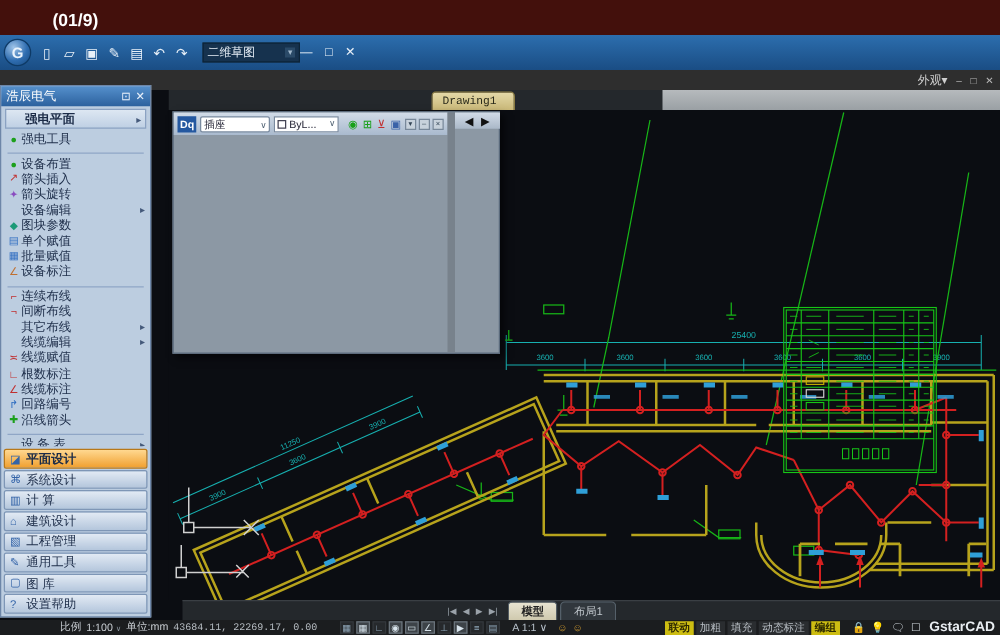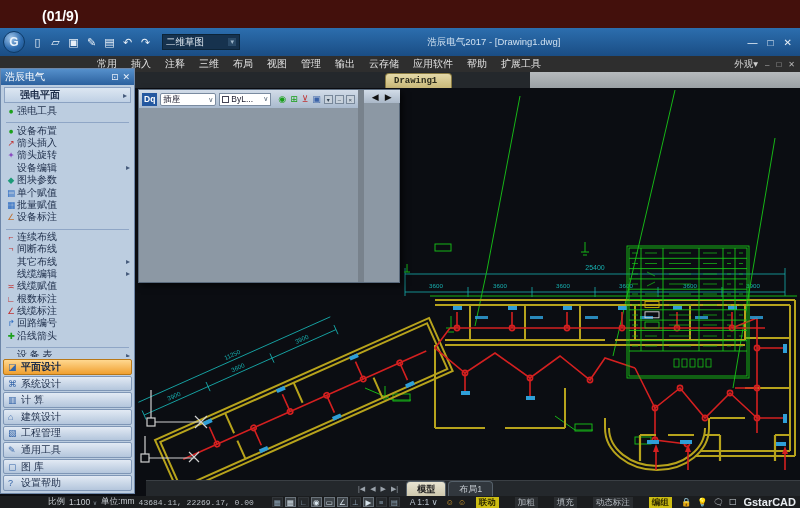--- a/index.html
+++ b/index.html
@@ -33,25 +33,25 @@
   .rtab{padding:1px 7px;cursor:default;white-space:nowrap;}
   .rib-right{margin-left:auto;display:flex;align-items:center;gap:7px;margin-right:5px;color:#cfcfcf;}
   .rib-right .app{font-size:9.5px;}
   .rib-right .wc{font-size:8px;color:#b8b8b8;}
 
   
   .doctabrow{position:absolute;left:135px;top:72px;width:665px;height:16px;background:#24282c;}
   .doctabrow .graypart{position:absolute;left:395px;top:0;width:270px;height:16px;
                        background:linear-gradient(#b6babd,#9aa0a4);}
   .dtab{position:absolute;left:210px;top:1px;height:15px;padding:0 14px 0 8px;background:linear-gradient(#e4d9a8,#c9b878);
-        border:1px solid #8a7b42;border-bottom:none;border-radius:4px 4px 0 0;font-size:9px;font-weight:bold;color:#2a2a1a;
-        display:flex;align-items:center;font-family:"Liberation Mono","DejaVu Sans Mono",monospace;margin-left:40px;}
-
-  
-  .sidebar{position:absolute;left:0;top:68px;width:135px;height:426px;background:#bccde0;
+        border:1px solid #8a7b42;border-bottom:none;border-radius:4px 4px 0 0;font-size:9px;font-weight:normal;color:#2a2a1a;
+        display:flex;align-items:center;font-family:"Liberation Mono","DejaVu Sans Mono",monospace;}
+
+  
+  .sidebar{position:absolute;left:0;top:68px;width:121px;height:426px;background:#bccde0;
            border:1px solid #6d86a8;z-index:6;display:flex;flex-direction:column;}
   .sb-head{height:16px;background:linear-gradient(#5590cc,#2c619e);color:#fff;font-size:10px;
            display:flex;align-items:center;padding:0 4px;flex:0 0 auto;}
   .sb-head .hb{margin-left:auto;display:flex;gap:4px;font-size:9px;color:#e8f0fa;}
   .sb-items{flex:1 1 auto;padding:2px 1px 0 1px;overflow:hidden;}
   .s-item{display:flex;align-items:center;height:12.4px;font-size:10px;color:#1c2c48;padding:0 3px;cursor:default;}
   .s-item .li-icon{width:12px;font-size:8.5px;color:var(--ic,#3a6);text-align:center;flex:0 0 auto;}
   .s-item .li-label{flex:1;white-space:nowrap;}
   .s-item .li-arrow{visibility:hidden;font-size:8px;color:#44597a;}
   .s-item.arrow .li-arrow{visibility:visible;}
@@ -98,21 +98,21 @@
   .statusbar{position:absolute;left:0;top:496px;width:800px;height:12px;background:#1b1d1f;
              display:flex;align-items:center;font-size:8.5px;color:#c9ced3;gap:4px;padding:0 4px;}
   .sb-left{display:flex;align-items:center;gap:4px;white-space:nowrap;padding-left:44px;}
   .sb-left .cap{font-size:6px;color:#8a949c;}
   .coords{color:#b8bec4;font-family:"Liberation Mono","DejaVu Sans Mono",monospace;font-size:8px;}
   .snaps{display:flex;gap:2px;margin-left:14px;}
   .snapico{width:11px;height:10px;font-size:7.5px;line-height:10px;text-align:center;color:#8fa6b8;background:#26292c;border:1px solid #33373b;}
   .snapico.active{background:#3d4348;border-color:#6a737b;color:#d8e4ec;}
   .annoscale{margin-left:6px;color:#b8c2cc;white-space:nowrap;}
   .persons{display:flex;gap:4px;margin-left:4px;color:#d8a030;font-size:8px;}
-  .toggles{display:flex;gap:16px;margin-left:auto;}
+  .toggles{display:flex;gap:2px;margin-left:auto;}
   .stoggle{padding:0 3px;height:11px;line-height:11px;background:#2a2d30;color:#b8bec4;white-space:nowrap;}
   .stoggle.active{background:#cdbd12;color:#2e2a00;font-weight:bold;}
   .tray{display:flex;gap:5px;align-items:center;margin-left:6px;}
   .tray .ti{font-size:8.5px;color:#cfd6dc;}
   .tray .bulb{color:#e8d040;}
   .brand{color:#e8ecf0;font-size:11px;font-weight:bold;margin-left:2px;white-space:nowrap;}
 </style>
 </head>
 <body>
 
@@ -131,44 +131,28 @@
         <span class="qi">▣</span>
         <span class="qi">✎</span>
         <span class="qi">▤</span>
         <span class="qi">↶</span>
         <span class="qi">↷</span>
       </div>
     <div class="wsbox">
       <span>二维草图</span>
       <span class="cap">▾</span>
     </div>
-    <div class="tb-title">浩辰电气2017 - [Drawing1.dwg]</div>
     <div class="winbtns">
       <span>—</span>
       <span>□</span>
       <span>✕</span>
     </div>
   </div>
 
   <div class="ribbonrow">
-    <div class="rtabs">
-
-    <span class="rtab">常用</span>
-        <span class="rtab">插入</span>
-        <span class="rtab">注释</span>
-        <span class="rtab">三维</span>
-        <span class="rtab">布局</span>
-        <span class="rtab">视图</span>
-        <span class="rtab">管理</span>
-        <span class="rtab">输出</span>
-        <span class="rtab">云存储</span>
-        <span class="rtab">应用软件</span>
-        <span class="rtab">帮助</span>
-        <span class="rtab">扩展工具</span>
-      </div>
     <div class="rib-right">
       <span class="app"><span>外观</span>▾</span>
       <span class="wc">–</span>
       <span class="wc">□</span>
       <span class="wc">✕</span>
     </div>
   </div>
 
   <div class="doctabrow">
     <div class="graypart"></div>

